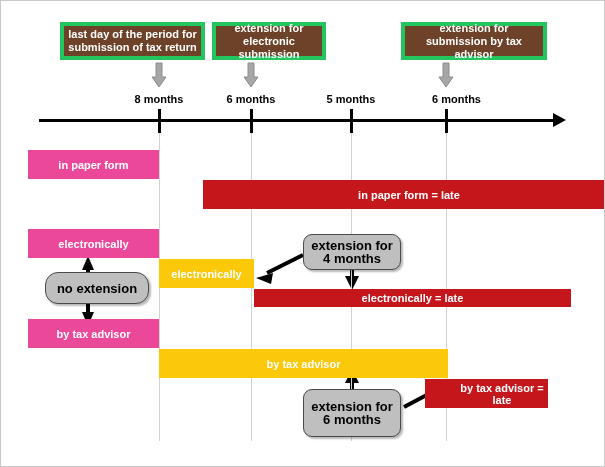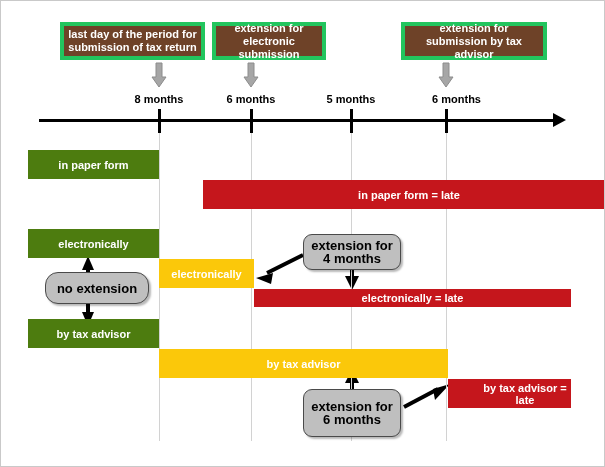--- a/index.html
+++ b/index.html
@@ -85,21 +85,21 @@
     position: absolute;
     display: flex;
     align-items: center;
     justify-content: center;
     color: #ffffff;
     font-size: 11px;
     font-weight: bold;
     box-sizing: border-box;
     text-align: center;
   }
-  .bar.green  { background: #4d7c0f; }
+  .bar.green  { background: #ec4899; }
   .bar.red    { background: #c5161c; }
   .bar.yellow { background: #fbc80a; }
 
   
   .bubble {
     position: absolute;
     background: #bfbfbf;
     border: 1.5px solid #4a4a4a;
     border-radius: 9px;
     color: #000000;
@@ -195,21 +195,21 @@
   <div class="bar green" style="left:27px; top:228px; width:131px; height:29px;">electronically</div>
 
   <div class="bar yellow" style="left:158px; top:258px; width:95px; height:29px;">electronically</div>
 
   <div class="bar red" style="left:253px; top:288px; width:317px; height:18px;">electronically = late</div>
 
   <div class="bar green" style="left:27px; top:318px; width:131px; height:29px;">by tax advisor</div>
 
   <div class="bar yellow" style="left:158px; top:348px; width:289px; height:29px;">by tax advisor</div>
 
-  <div class="bar red" style="left:447px; top:378px; width:123px; height:29px;padding-left:31px;">by tax advisor = late</div>
+  <div class="bar red" style="left:424px; top:378px; width:123px; height:29px;padding-left:31px;">by tax advisor = late</div>
 
   <div class="bubble" style="left:44px; top:271px; width:104px; height:32px;border-radius:13px;">no extension</div>
 
   <div class="bubble" style="left:302px; top:233px; width:98px; height:36px;">extension for 4 months</div>
 
   <div class="bubble" style="left:302px; top:388px; width:98px; height:48px;">extension for 6 months</div>
 
 </div>
 
 </body></html>

